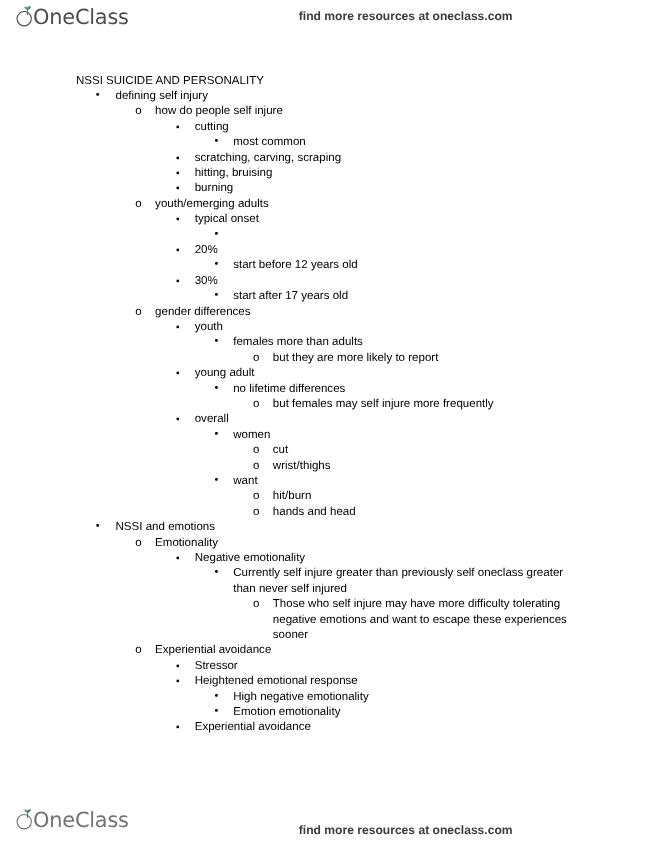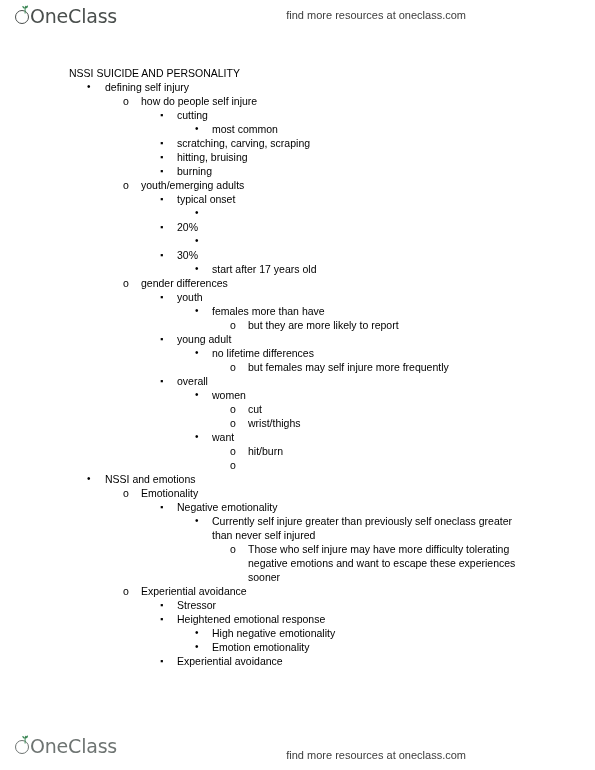--- a/index.html
+++ b/index.html
@@ -67,20 +67,21 @@
   .brand-bar.footer .logo-o { border-color: #6e7472; }
 
   .tagline {
     position: absolute;
     right: 17px;
     top: 4px;
     font-size: 11px;
     line-height: 14px;
     color: #3c3c3c;
     white-space: nowrap;
+    font-weight: bold;
   }
   .brand-bar.footer .tagline { top: 14px; }
 
   
   #outline {
     position: absolute;
     left: 0;
     top: 66px;
     width: 595px;
   }
@@ -186,40 +187,41 @@
     </div>
     <div class="line lvl-4">
       <span class="marker">•</span>
     </div>
     <div class="line lvl-3">
       <span class="marker">▪</span>
       <span class="txt">20%</span>
     </div>
     <div class="line lvl-4">
       <span class="marker">•</span>
+      <span class="txt">start before 12 years old</span>
     </div>
     <div class="line lvl-3">
       <span class="marker">▪</span>
       <span class="txt">30%</span>
     </div>
     <div class="line lvl-4">
       <span class="marker">•</span>
       <span class="txt">start after 17 years old</span>
     </div>
     <div class="line lvl-2">
       <span class="marker">o</span>
       <span class="txt">gender differences</span>
     </div>
     <div class="line lvl-3">
       <span class="marker">▪</span>
       <span class="txt">youth</span>
     </div>
     <div class="line lvl-4">
       <span class="marker">•</span>
-      <span class="txt">females more than have</span>
+      <span class="txt">females more than adults</span>
     </div>
     <div class="line lvl-5">
       <span class="marker">o</span>
       <span class="txt">but they are more likely to report</span>
     </div>
     <div class="line lvl-3">
       <span class="marker">▪</span>
       <span class="txt">young adult</span>
     </div>
     <div class="line lvl-4">
@@ -249,20 +251,21 @@
     <div class="line lvl-4">
       <span class="marker">•</span>
       <span class="txt">want</span>
     </div>
     <div class="line lvl-5">
       <span class="marker">o</span>
       <span class="txt">hit/burn</span>
     </div>
     <div class="line lvl-5">
       <span class="marker">o</span>
+      <span class="txt">hands and head</span>
     </div>
     <div class="line lvl-1">
       <span class="marker">•</span>
       <span class="txt">NSSI and emotions</span>
     </div>
     <div class="line lvl-2">
       <span class="marker">o</span>
       <span class="txt">Emotionality</span>
     </div>
     <div class="line lvl-3">

